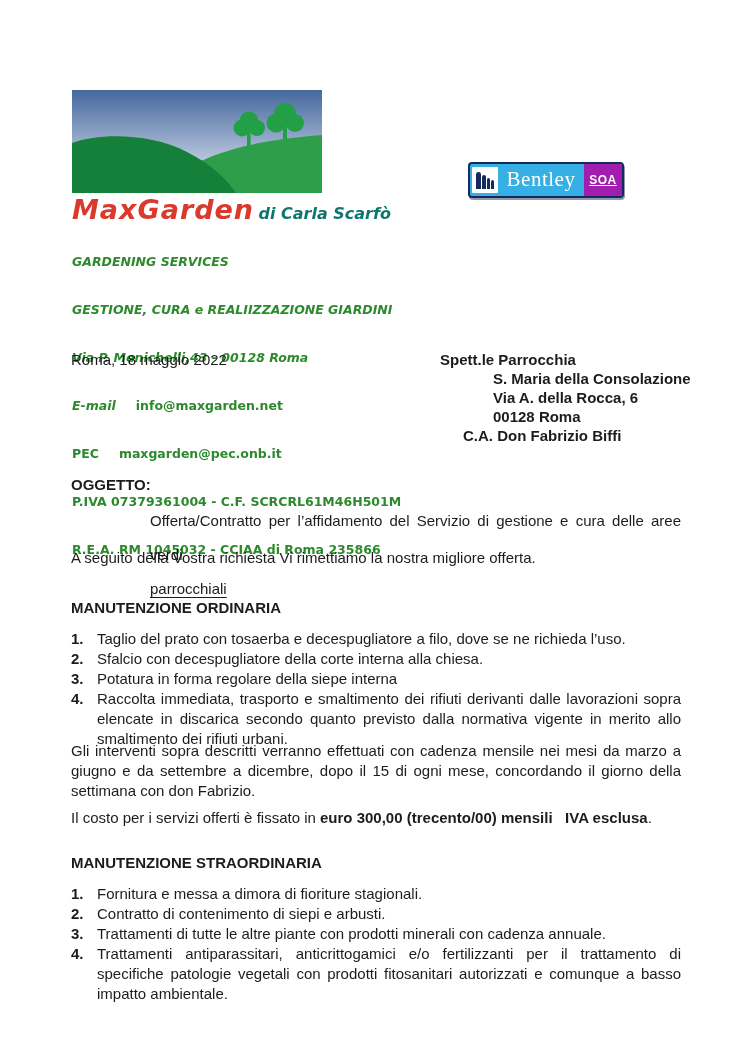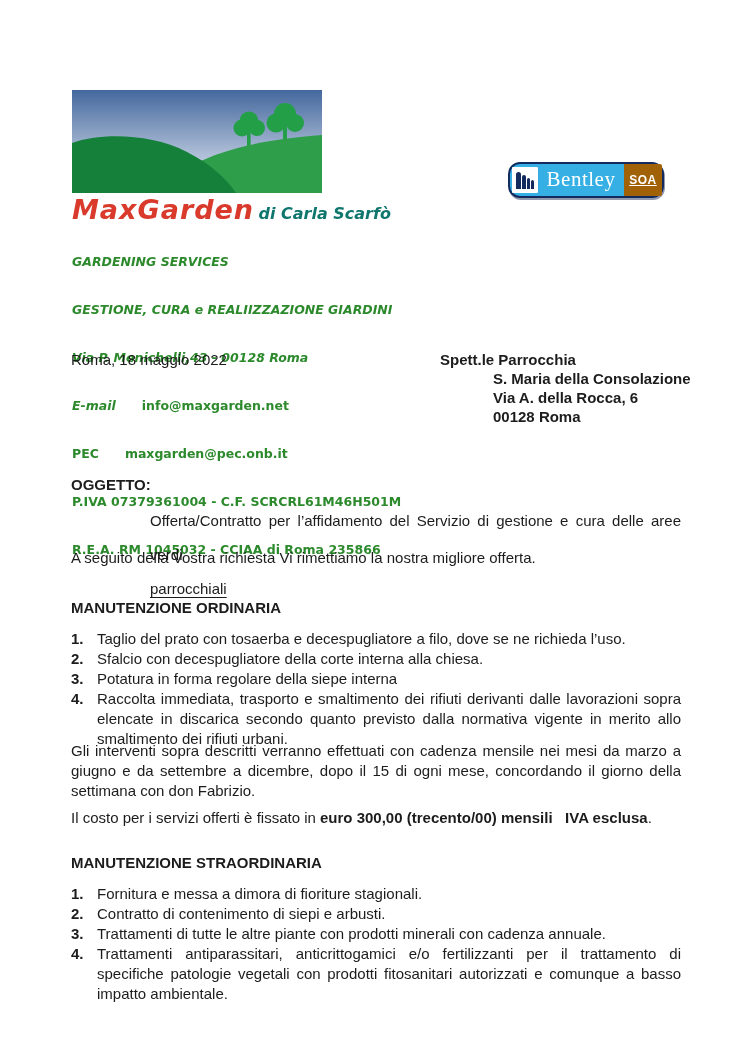--- a/index.html
+++ b/index.html
@@ -12,31 +12,31 @@
   .logo-img{position:absolute;left:72px;top:90px;width:250px;height:103px;}
   .brand-line{position:absolute;left:72px;top:194px;width:420px;white-space:nowrap;}
   .brand{font-family:"DejaVu Sans",sans-serif;font-style:italic;font-weight:bold;
          font-size:27px;color:#d93a2b;letter-spacing:1px;}
   .brand-sub{font-family:"DejaVu Sans",sans-serif;font-style:italic;font-weight:bold;
          font-size:16px;color:#0f766e;margin-left:0;}
   .contact{position:absolute;left:72px;top:222px;color:#2c8a2c;
          font-family:"DejaVu Sans",sans-serif;font-weight:bold;font-size:12.5px;
          line-height:16px;white-space:pre-wrap;}
   .contact .it{font-style:italic;}
-  .contact .val{margin-left:15px;padding-left:11px;}
+  .contact .val{margin-left:9px;padding-left:11px;}
   
   .bentley{position:absolute;left:468px;top:162px;width:152px;height:32px;
-         background:#36b0e4;border:2px solid #132a5e;border-radius:12px;
-         box-shadow:1px 2px 0 rgba(14,31,77,.45);display:flex;align-items:center;margin-left:40px;}
+         background:#36b0e4;border:2px solid #132a5e;border-radius:4px;
+         box-shadow:1px 2px 0 rgba(14,31,77,.45);display:flex;align-items:center;}
   .b-tile{width:26px;height:26px;background:#ffffff;margin-left:2px;border-radius:1px;
          display:flex;align-items:flex-end;justify-content:center;gap:1px;padding-bottom:4px;box-sizing:border-box;}
   .b-bar{background:#132a5e;border-radius:3px 3px 0 0;}
   .b-name{flex:1;text-align:center;color:#ffffff;font-family:"Liberation Serif",serif;
          font-size:21px;letter-spacing:.5px;padding-bottom:2px;}
-  .b-soa{width:38px;height:32px;background:#a16207;color:#ffffff;display:flex;
+  .b-soa{width:38px;height:32px;background:#a21caf;color:#ffffff;display:flex;
          align-items:center;justify-content:center;font-weight:bold;font-size:12px;
          letter-spacing:.5px;border-radius:0 2px 2px 0;text-decoration:underline;}
   
   .blk{position:absolute;left:71px;width:610px;font-size:15px;line-height:20px;}
   .date{top:350px;}
   .recipient{left:440px;top:350px;width:280px;font-weight:bold;line-height:19px;}
   .recipient .r1,.recipient .r2,.recipient .r3{padding-left:53px;}
   .recipient .r4{padding-left:23px;}
   .subject{top:468px;display:flex;line-height:34px;}
   .subj-label{width:79px;flex:none;font-weight:bold;}
@@ -116,20 +116,21 @@
     <div class="b-soa">SOA</div>
   </div>
 
   <div class="blk date">Roma, 18 maggio 2022</div>
 
   <div class="blk recipient">
     <div class="r0">Spett.le Parrocchia</div>
     <div class="r1">S. Maria della Consolazione</div>
     <div class="r2">Via A. della Rocca, 6</div>
     <div class="r3">00128 Roma</div>
+    <div class="r4">C.A. Don Fabrizio Biffi</div>
   </div>
 
   <div class="blk subject">
     <div class="subj-label"><span>OGGETTO</span><span>:</span></div>
     <div class="subj-body">
       <div class="subj-l1">Offerta/Contratto per l’affidamento del Servizio di gestione e cura delle aree verdi</div>
       <div class="subj-l2"><span>parrocchiali</span></div>
     </div>
   </div>
 

